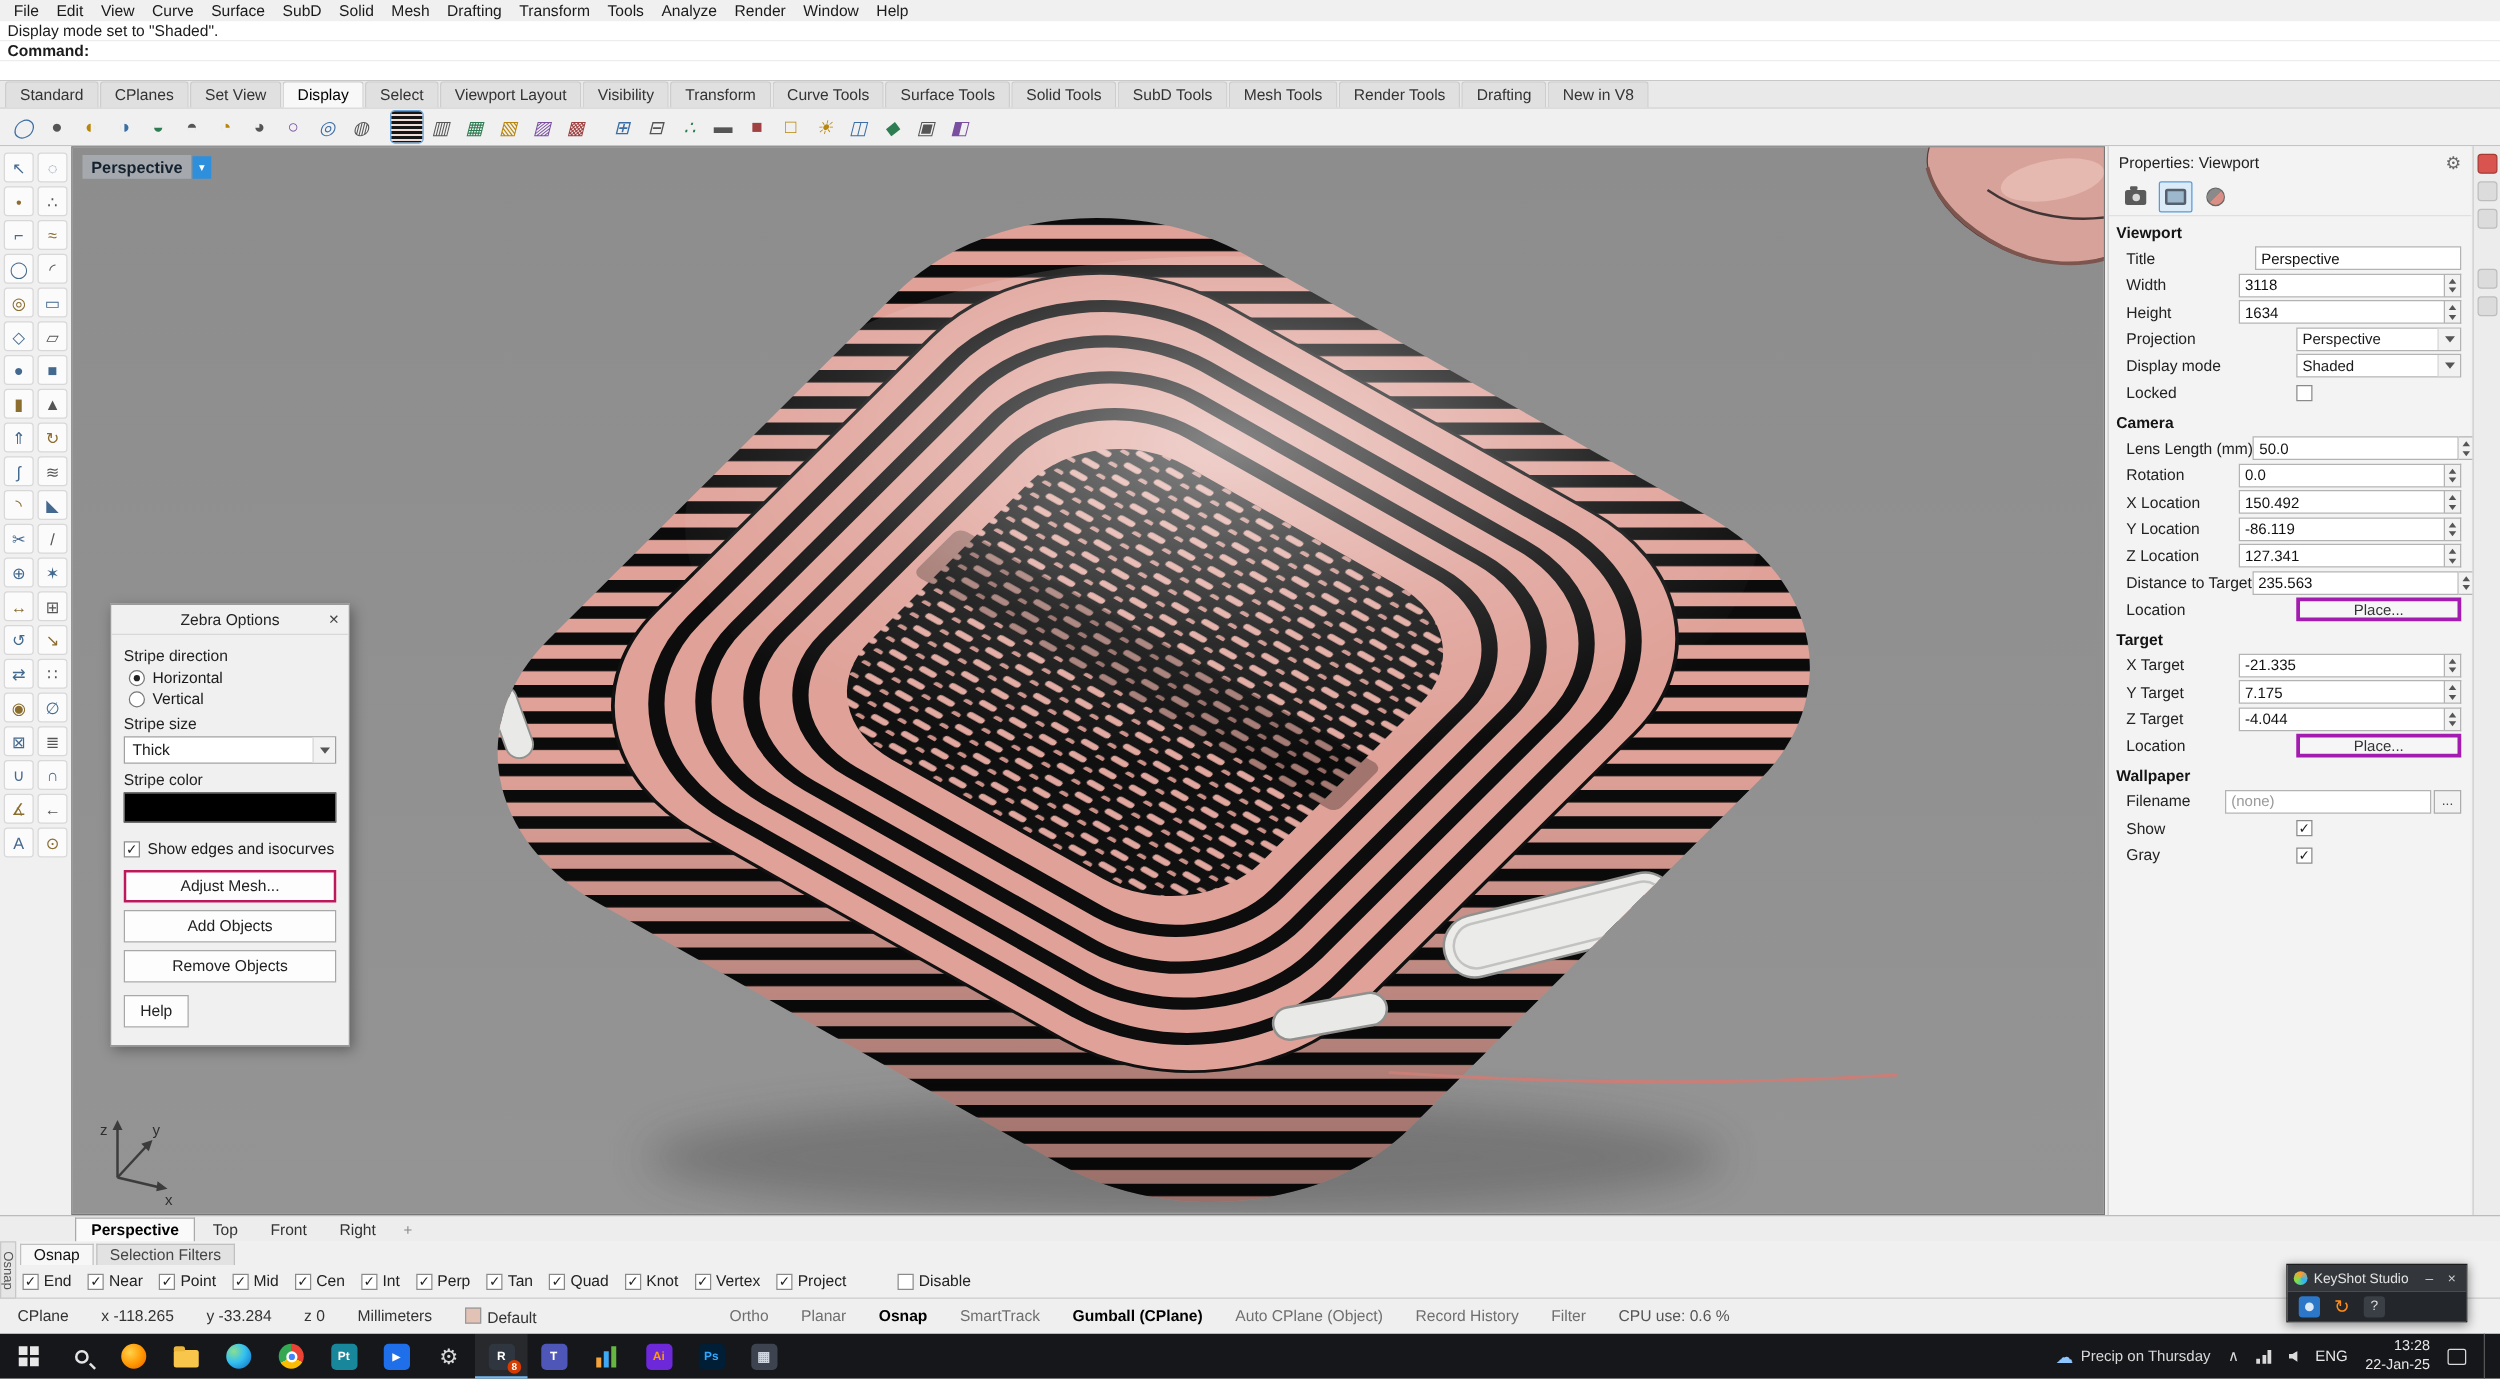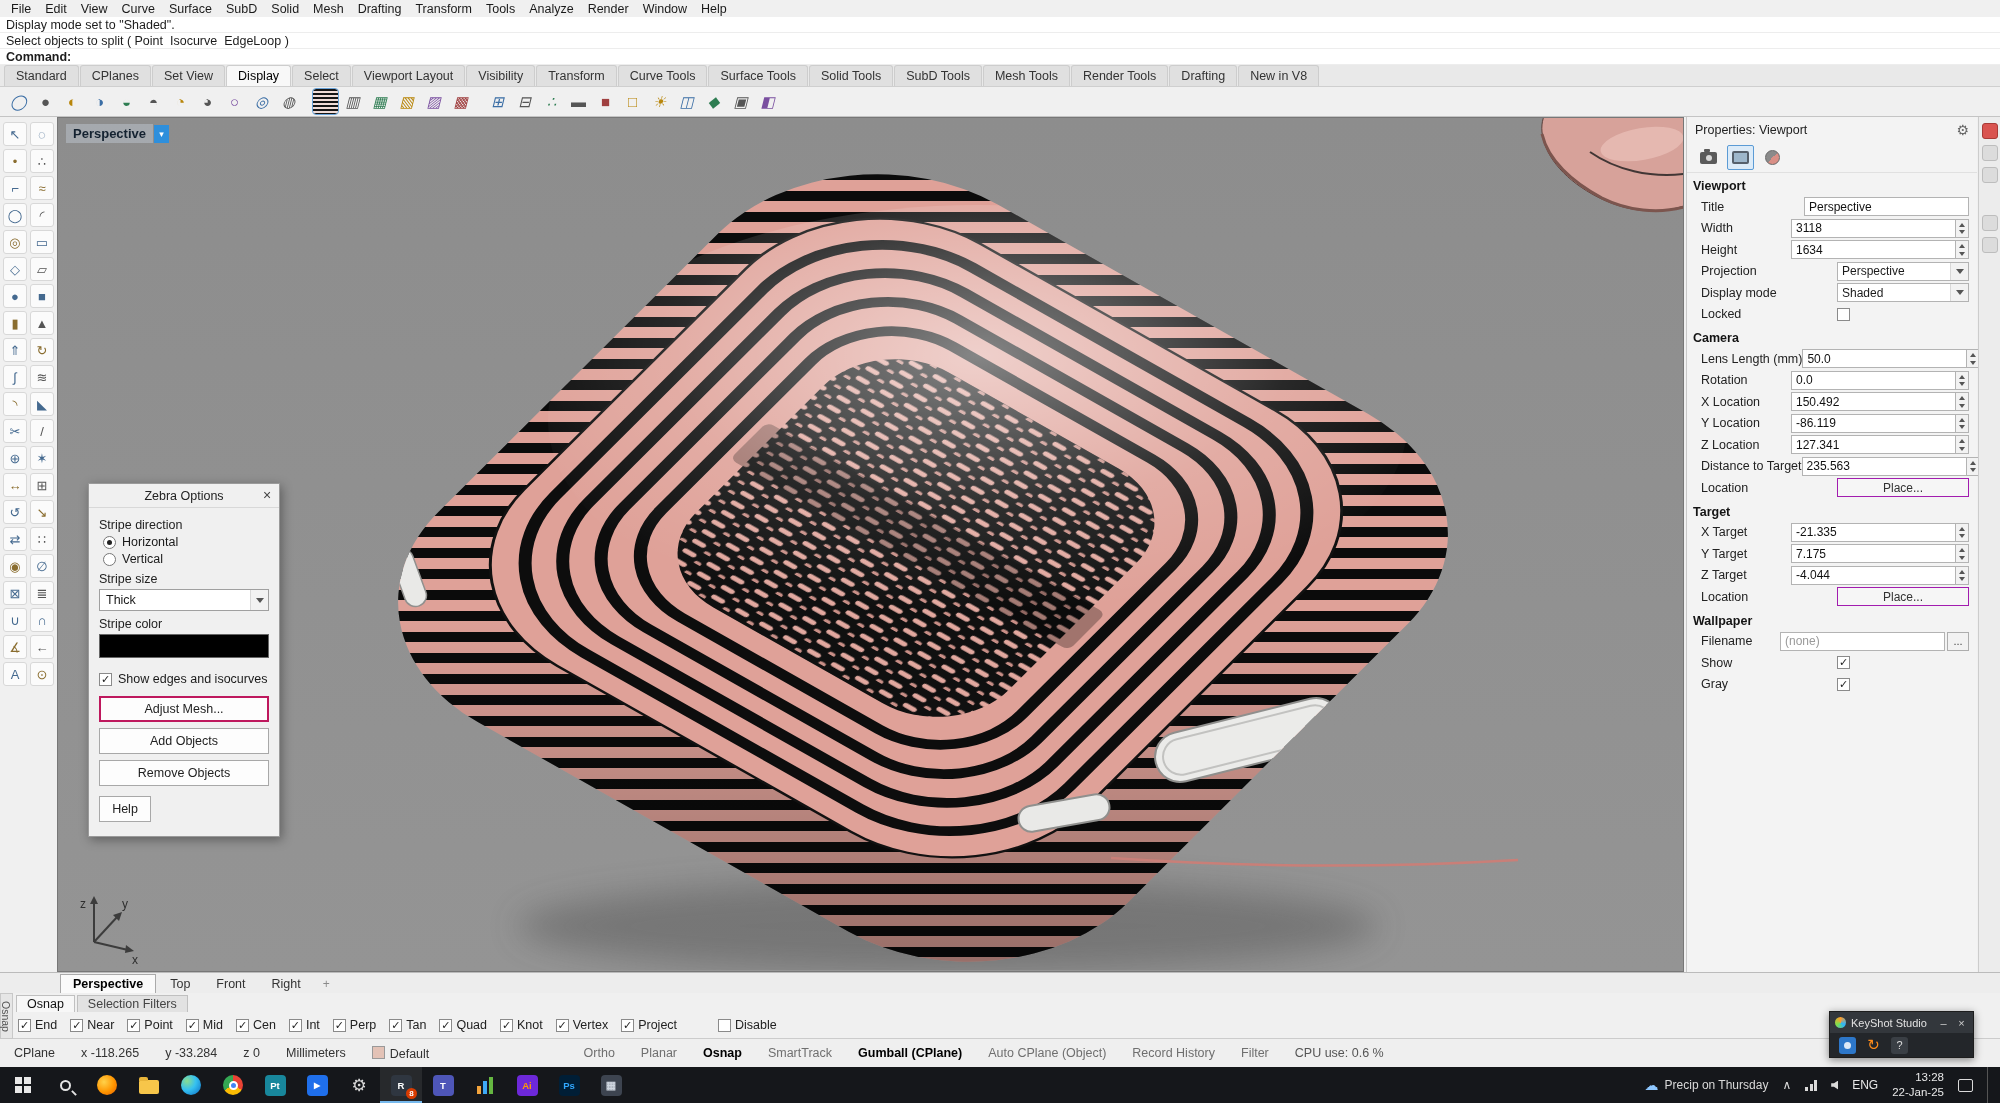--- a/index.html
+++ b/index.html
@@ -76,21 +76,21 @@
 .pctl{flex:1;display:flex;align-items:center;}
 .pin{flex:1;height:19px;border:1px solid #b3b3b3;background:#fff;font:inherit;font-size:12px;padding:0 4px;color:#111;min-width:0;}
 .pin.gray{color:#9a9a9a;}
 .spin{width:13px;height:19px;display:flex;flex-direction:column;border:1px solid #b3b3b3;border-left:none;background:#f2f2f2;}
 .spin i{flex:1;position:relative;}
 .spin i.su::after{content:"";position:absolute;left:3px;top:3px;border-left:3px solid transparent;border-right:3px solid transparent;border-bottom:4px solid #555;}
 .spin i.sd::after{content:"";position:absolute;left:3px;top:2px;border-left:3px solid transparent;border-right:3px solid transparent;border-top:4px solid #555;}
 .pdd{flex:1;height:19px;border:1px solid #b3b3b3;background:#fff;display:flex;align-items:center;justify-content:space-between;padding-left:4px;font-size:12px;}
 .pdd .ddarr{height:17px;}
 .pcb{width:13px;height:13px;border:1px solid #8a8a8a;background:#fff;font-size:11px;display:flex;align-items:center;justify-content:center;color:#222;}
-.pplace{flex:1;height:19px;background:#f6f6f6;border:1px solid #a21caf;font:inherit;font-size:12px;color:#333;}
+.pplace{flex:1;height:19px;background:#f6f6f6;border:3px solid #a21caf;font:inherit;font-size:12px;color:#333;}
 .pdots{width:22px;height:19px;border:1px solid #adadad;background:#f2f2f2;font:inherit;font-size:11px;margin-left:2px;color:#444;}
 
 
 #rightstrip{position:absolute;left:1978px;top:117px;width:22px;height:855px;background:#ececec;border-left:1px solid #ccc;display:flex;flex-direction:column;align-items:center;gap:6px;padding-top:6px;}
 .rsic{width:16px;height:16px;background:#dcdcdc;border:1px solid #bdbdbd;border-radius:3px;flex:0 0 auto;}
 .rsic.alert{background:#d9534f;border-color:#a83a36;}
 .rsic:nth-child(4){margin-top:26px;}
 
 
 #vptabs{position:absolute;top:972px;left:0;width:2000px;height:21px;background:#ededed;border-top:1px solid #bbb;display:flex;align-items:flex-end;padding-left:60px;gap:2px;}
@@ -184,21 +184,20 @@
     <span class="mitem">Transform</span>
     <span class="mitem">Tools</span>
     <span class="mitem">Analyze</span>
     <span class="mitem">Render</span>
     <span class="mitem">Window</span>
     <span class="mitem">Help</span>
   </div>
 
 <div id="cmdarea">
   <div class="cmdline">Display mode set to "Shaded".</div>
-  <div class="cmdline">Select objects to split ( Point  Isocurve  EdgeLoop )</div>
   <div class="cmdline prompt">Command:</div>
 </div>
 
 <div id="tabrow">
 
 <span class="ttab">Standard</span>
     <span class="ttab">CPlanes</span>
     <span class="ttab">Set View</span>
     <span class="ttab active">Display</span>
     <span class="ttab">Select</span>

